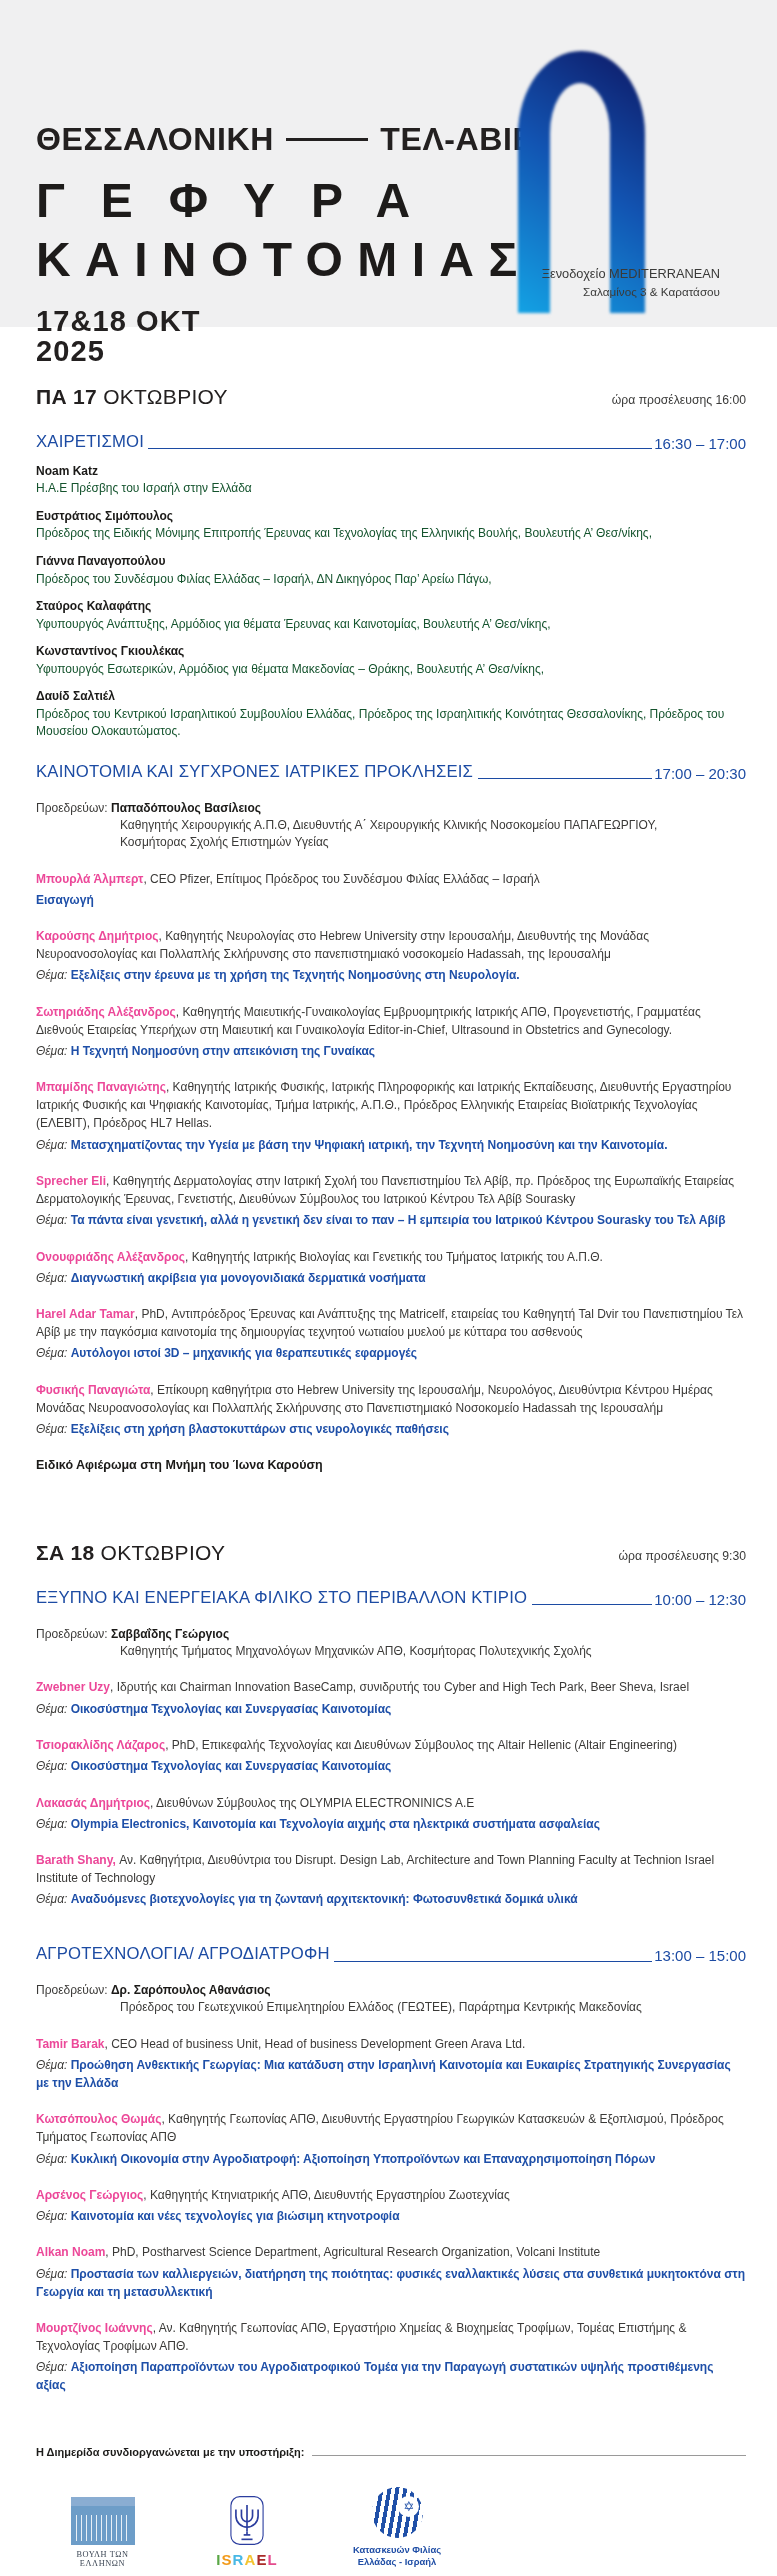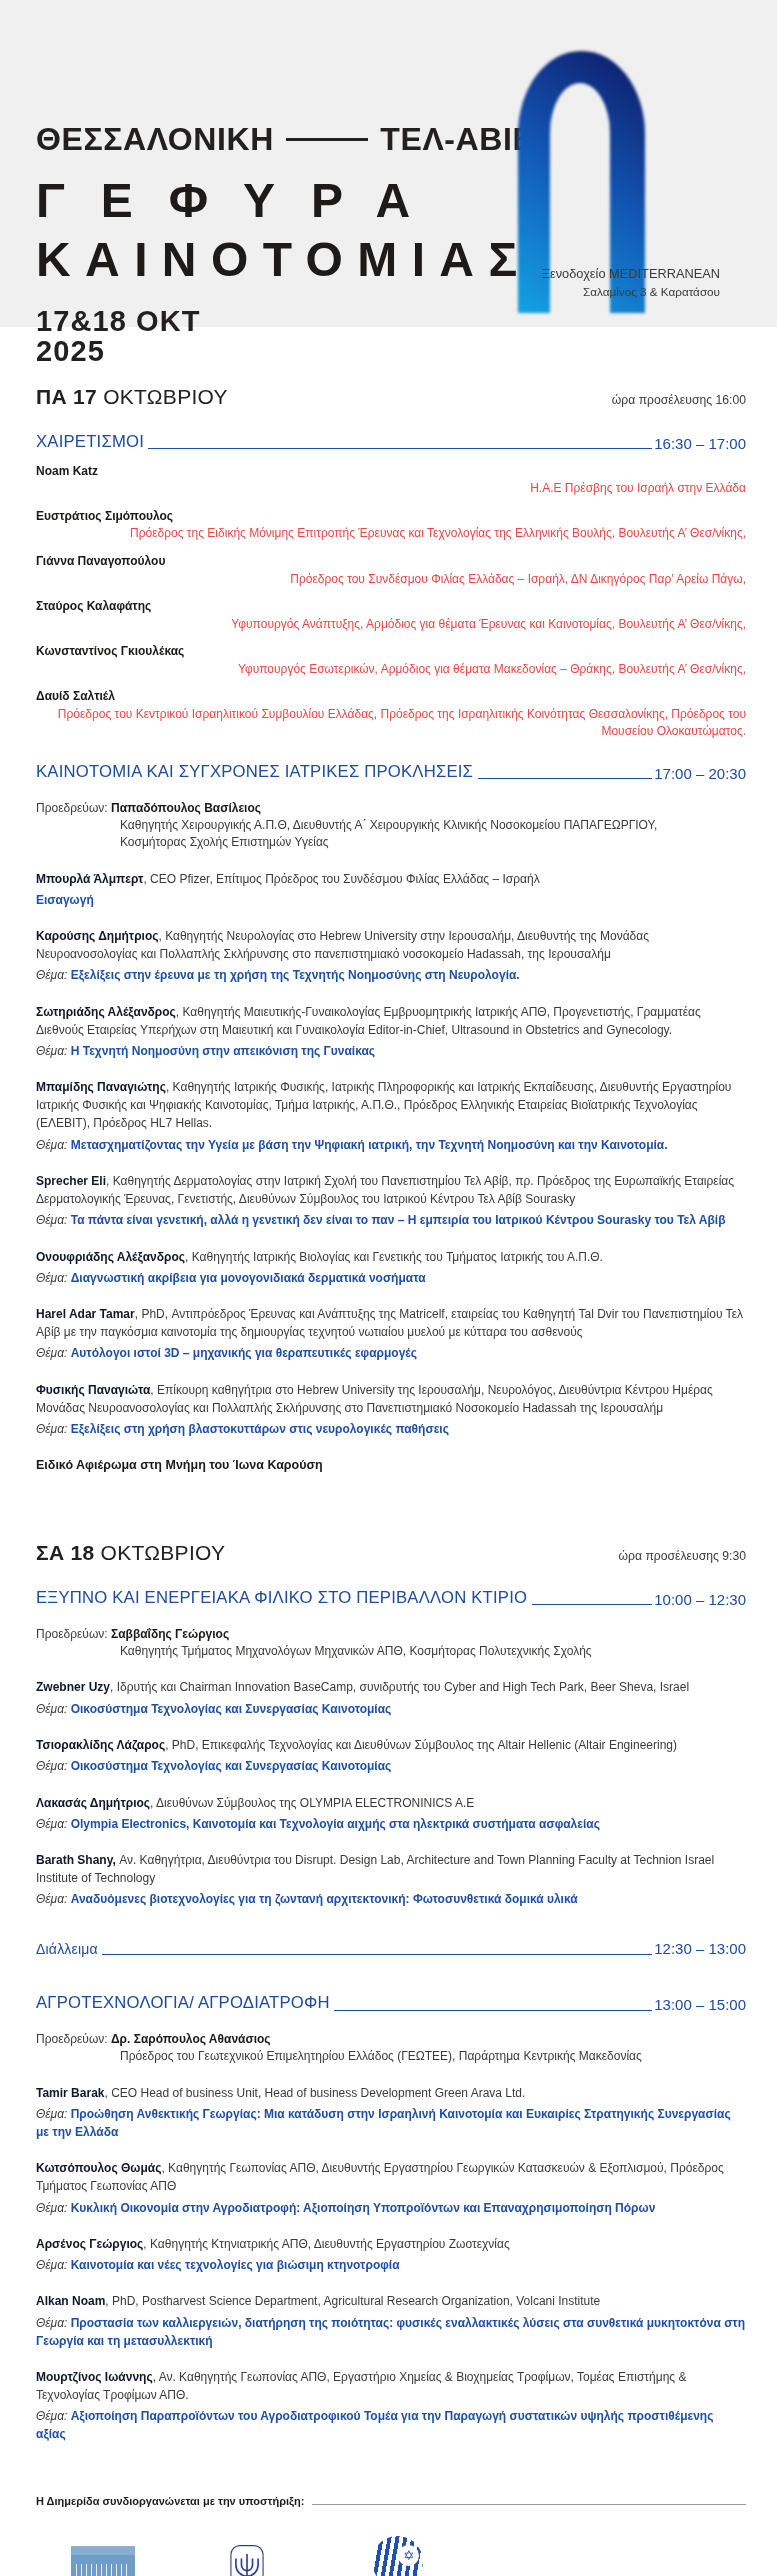--- a/index.html
+++ b/index.html
@@ -30,26 +30,26 @@
   .day-title b{font-weight:800;}
   .arrival{font-size:12.2px;color:#3a3a39;margin-top:36px;}
   .sess{display:flex;align-items:flex-end;margin-top:23px;}
   .sess-title{font-size:16.7px;font-weight:400;color:#1c4ba3;white-space:nowrap;letter-spacing:0.2px;}
   .sess-line{flex:1;border-bottom:1.7px solid #1c4ba3;margin:0 2.2px 2.8px 4.4px;}
   .sess-time{font-size:15px;color:#1c4ba3;white-space:nowrap;}
   .break-row .sess-title{font-size:14px;}
   .break-row .sess-line{border-bottom-width:1.7px;}
   .person{margin-top:10.6px;font-size:12px;line-height:16.7px;}
   .person .name{font-weight:700;color:#1b1a18;}
-  .person .role{margin-top:1.1px;color:#ef4444;text-align:right;}
+  .person .role{margin-top:1.1px;color:#14532d;}
   .chair{margin-top:18px;font-size:12px;line-height:17px;}
   .chair .name{font-weight:700;color:#1b1a18;}
   .chair-role{padding-left:84px;color:#3b3a38;}
   .talk{margin-top:18.3px;font-size:12px;line-height:18px;}
-  .talk-head b{color:#0f172a;}
+  .talk-head b{color:#ec4899;}
   .theme{margin-top:3.3px;}
   .theme-label{font-style:italic;color:#3b3a38;}
   .theme-text{font-weight:700;color:#1e4fa8;}
   .special{margin-top:20px;font-size:12.5px;font-weight:700;color:#1b1a18;}
   
   .rule-row{display:flex;align-items:flex-end;margin-top:52px;}
   .rule-label{font-size:11px;font-weight:700;color:#1d1c1a;white-space:nowrap;}
   .rule-line{flex:1;border-bottom:1.1px solid #9a9a9a;margin:0 0 2.2px 7.8px;}
   .logos1{display:flex;align-items:flex-end;gap:53px;margin:29px 0 0 22px;}
   .logo-block{text-align:center;}
@@ -214,25 +214,20 @@
     </div>
     <div class="talk">
       <p class="talk-head" style="margin:0"><b>Λακασάς Δημήτριος</b><span>, Διευθύνων Σύμβουλος της OLYMPIA ELECTRONINICS A.E</span></p>
       <p class="theme" style="margin-bottom:0"><span class="theme-label">Θέμα:</span> <b class="theme-text">Olympia Electronics, Καινοτομία και Τεχνολογία αιχμής στα ηλεκτρικά συστήματα ασφαλείας</b></p>
     </div>
     <div class="talk">
       <p class="talk-head" style="margin:0"><b>Barath Shany,</b><span> Αν. Καθηγήτρια, Διευθύντρια του Disrupt. Design Lab, Architecture and Town Planning Faculty at Technion Israel Institute of Technology</span></p>
       <p class="theme" style="margin-bottom:0"><span class="theme-label">Θέμα:</span> <b class="theme-text">Αναδυόμενες βιοτεχνολογίες για τη ζωντανή αρχιτεκτονική: Φωτοσυνθετικά δομικά υλικά</b></p>
     </div>
 
-    <div class="sess break-row" style="margin-top:32px">
-      <span class="sess-title">Διάλλειμα</span>
-      <span class="sess-line"></span>
-      <span class="sess-time">12:30 – 13:00</span>
-    </div>
 
     <div class="sess" style="margin-top:36px">
       <span class="sess-title">ΑΓΡΟΤΕΧΝΟΛΟΓΙΑ/ ΑΓΡΟΔΙΑΤΡΟΦΗ</span>
       <span class="sess-line"></span>
       <span class="sess-time">13:00 – 15:00</span>
     </div>
 
     <div class="chair">
       <div><span>Προεδρεύων:</span> <span class="name">Δρ. Σαρόπουλος Αθανάσιος</span></div>
       <div class="chair-role"><span>Πρόεδρος του Γεωτεχνικού Επιμελητηρίου Ελλάδος (ΓΕΩΤΕΕ), Παράρτημα Κεντρικής Μακεδονίας</span></div>

